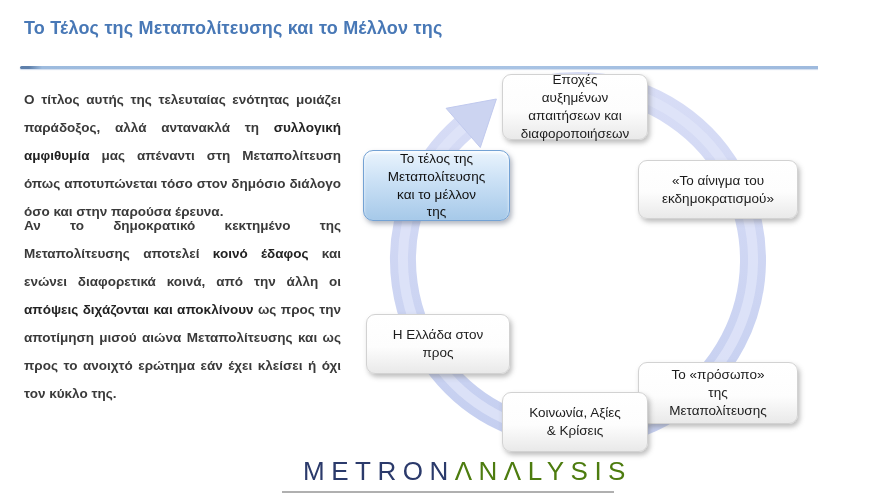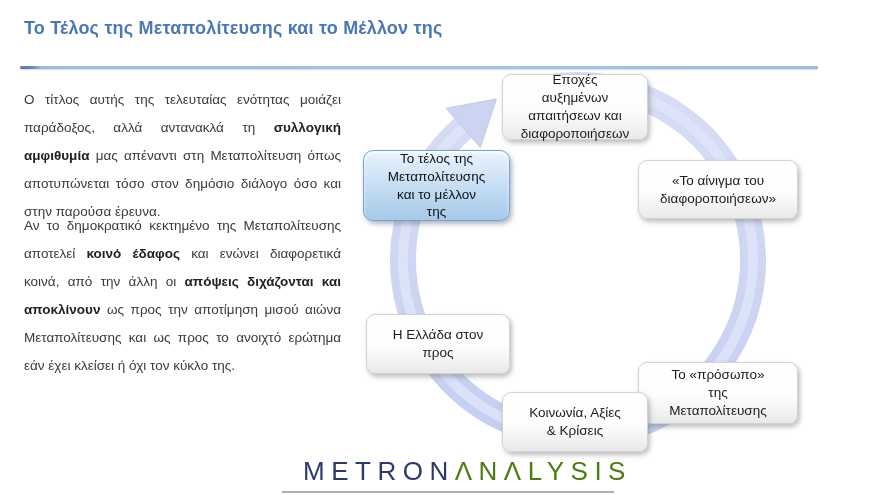--- a/index.html
+++ b/index.html
@@ -13,21 +13,21 @@
     font-size:18px;font-weight:600;letter-spacing:.2px;color:#4878b6;
   }
   .title-divider{
     position:absolute;left:20px;top:66px;width:828px;height:3px;border-radius:2px;
     background:linear-gradient(90deg,#5e80ab 0px,#5e80ab 9px,#9dbbde 22px,#a8c3e4 60%,#9db9dd 100%);
     box-shadow:0 1px 1px rgba(160,185,220,.5);
   }
   
   .para{
     position:absolute;left:24px;width:317px;margin:0;
-    font-size:13.5px;line-height:28px;text-align:justify;color:#3a3a3a;
+    font-size:13.5px;line-height:28px;text-align:justify;color:#3a3a3a;font-weight:bold;
   }
   .para b{color:#222;}
   .para-0{top:86px;}
   .para-1{top:212px;}
   
   .diagram{position:absolute;left:350px;top:60px;width:470px;height:410px;}
   .cycle-svg{position:absolute;left:0;top:0;z-index:0;}
   .cycle-box{
     position:absolute;z-index:2;display:flex;align-items:center;justify-content:center;
     text-align:center;padding:4px 24px;box-sizing:border-box;
@@ -88,21 +88,21 @@
           <stop offset="0" stop-color="#d8ddf6"></stop>
           <stop offset="1" stop-color="#c5cff0"></stop>
         </linearGradient>
       </defs>
       <path d="M 159.6 38.9 A 175 175 0 1 1 113.2 67.9" fill="none" stroke="url(#ringGrad)" stroke-width="26"></path>
       <path d="M 159.6 38.9 A 175 175 0 1 1 113.2 67.9" fill="none" stroke="#e0e5f9" stroke-width="10" opacity="0.8"></path>
       <polygon points="96.1,48.3 146.4,39.0 130.3,87.5" fill="#ccd4f1" stroke="#c0c9ee" stroke-width="1"></polygon>
     </svg>
 
     <div class="cycle-box b0">Εποχές αυξημένων απαιτήσεων και διαφοροποιήσεων</div>
-    <div class="cycle-box b1">«Το αίνιγμα του διαφοροποιήσεων»</div>
+    <div class="cycle-box b1">«Το αίνιγμα του εκδημοκρατισμού»</div>
     <div class="cycle-box b2">Το «πρόσωπο» της Μεταπολίτευσης</div>
     <div class="cycle-box b3">Κοινωνία, Αξίες &amp; Κρίσεις</div>
     <div class="cycle-box b4">Η Ελλάδα στον προς</div>
     <div class="cycle-box b5 highlight">Το τέλος της Μεταπολίτευσης και το μέλλον της</div>
   </div>
 
   <div class="logo">
     <span class="metron">METRON</span><span class="analysis">ΛNΛLYSIS</span>
   </div>
   <div class="logo-underline"></div>

